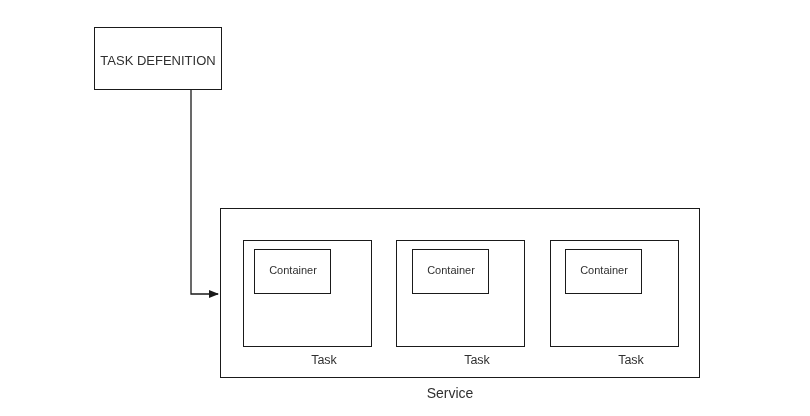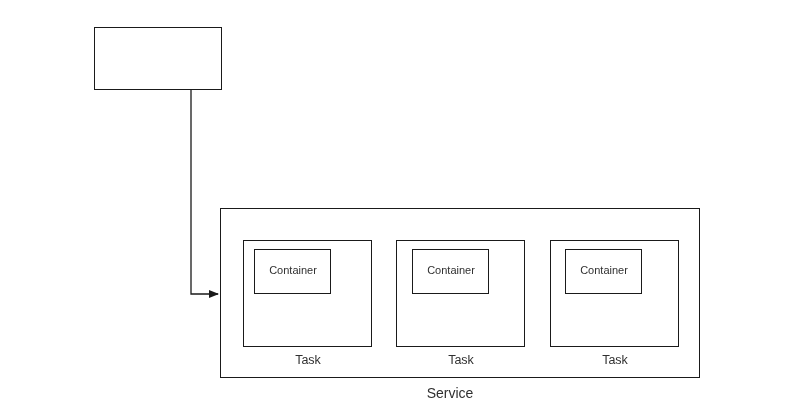--- a/index.html
+++ b/index.html
@@ -73,20 +73,21 @@
     width: 129px;
     height: 107px;
   }
   #task-box-0 { left: 243px; }
   #task-box-1 { left: 396px; }
   #task-box-2 { left: 550px; }
 
   .task-label {
     top: 354px;
     font-size: 12.5px;
+    margin-left: 16px;
   }
   #task-label-0 { left: 308px; }
   #task-label-1 { left: 461px; }
   #task-label-2 { left: 615px; }
 
   
   .container-box {
     top: 249px;
     width: 77px;
     height: 45px;
@@ -102,20 +103,21 @@
   #container-label-0 { left: 293px; }
   #container-label-1 { left: 451px; }
   #container-label-2 { left: 604px; }
 </style>
 </head>
 <body>
 
 <div id="canvas">
 
   <div class="box" id="task-definition-box"></div>
+  <div class="lbl center" id="task-definition-label">TASK DEFENITION</div>
 
   <div class="box" id="service-box"></div>
 
   <div class="box task-box" id="task-box-0"></div>
   <div class="box container-box" id="container-box-0"></div>
   <div class="lbl center container-label" id="container-label-0">Container</div>
   <div class="lbl center task-label" id="task-label-0">Task</div>
 
   <div class="box task-box" id="task-box-1"></div>
   <div class="box container-box" id="container-box-1"></div>

